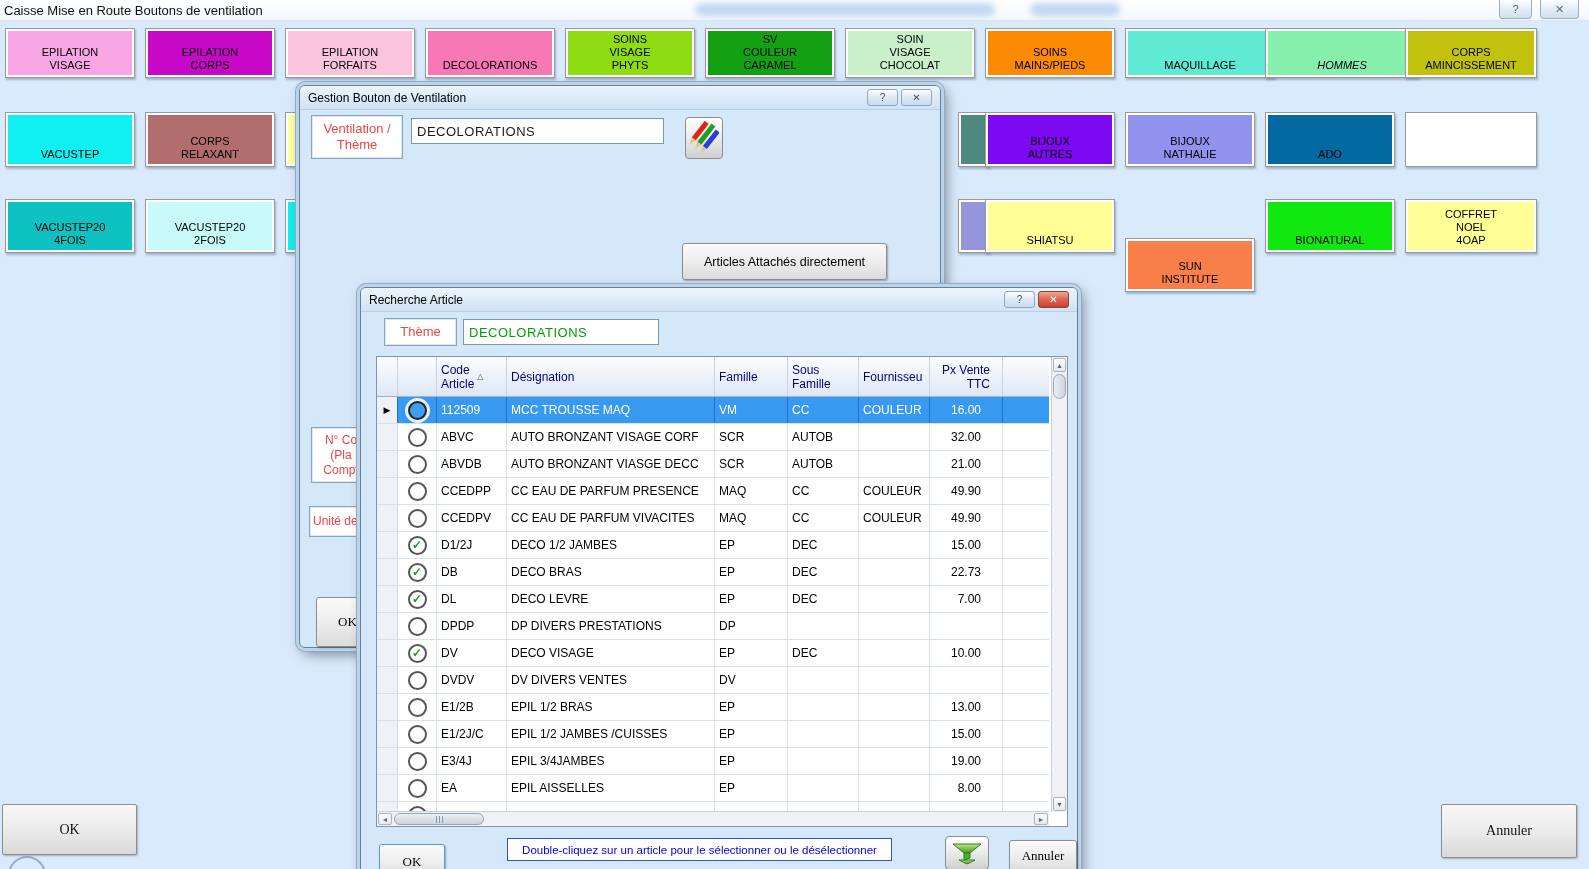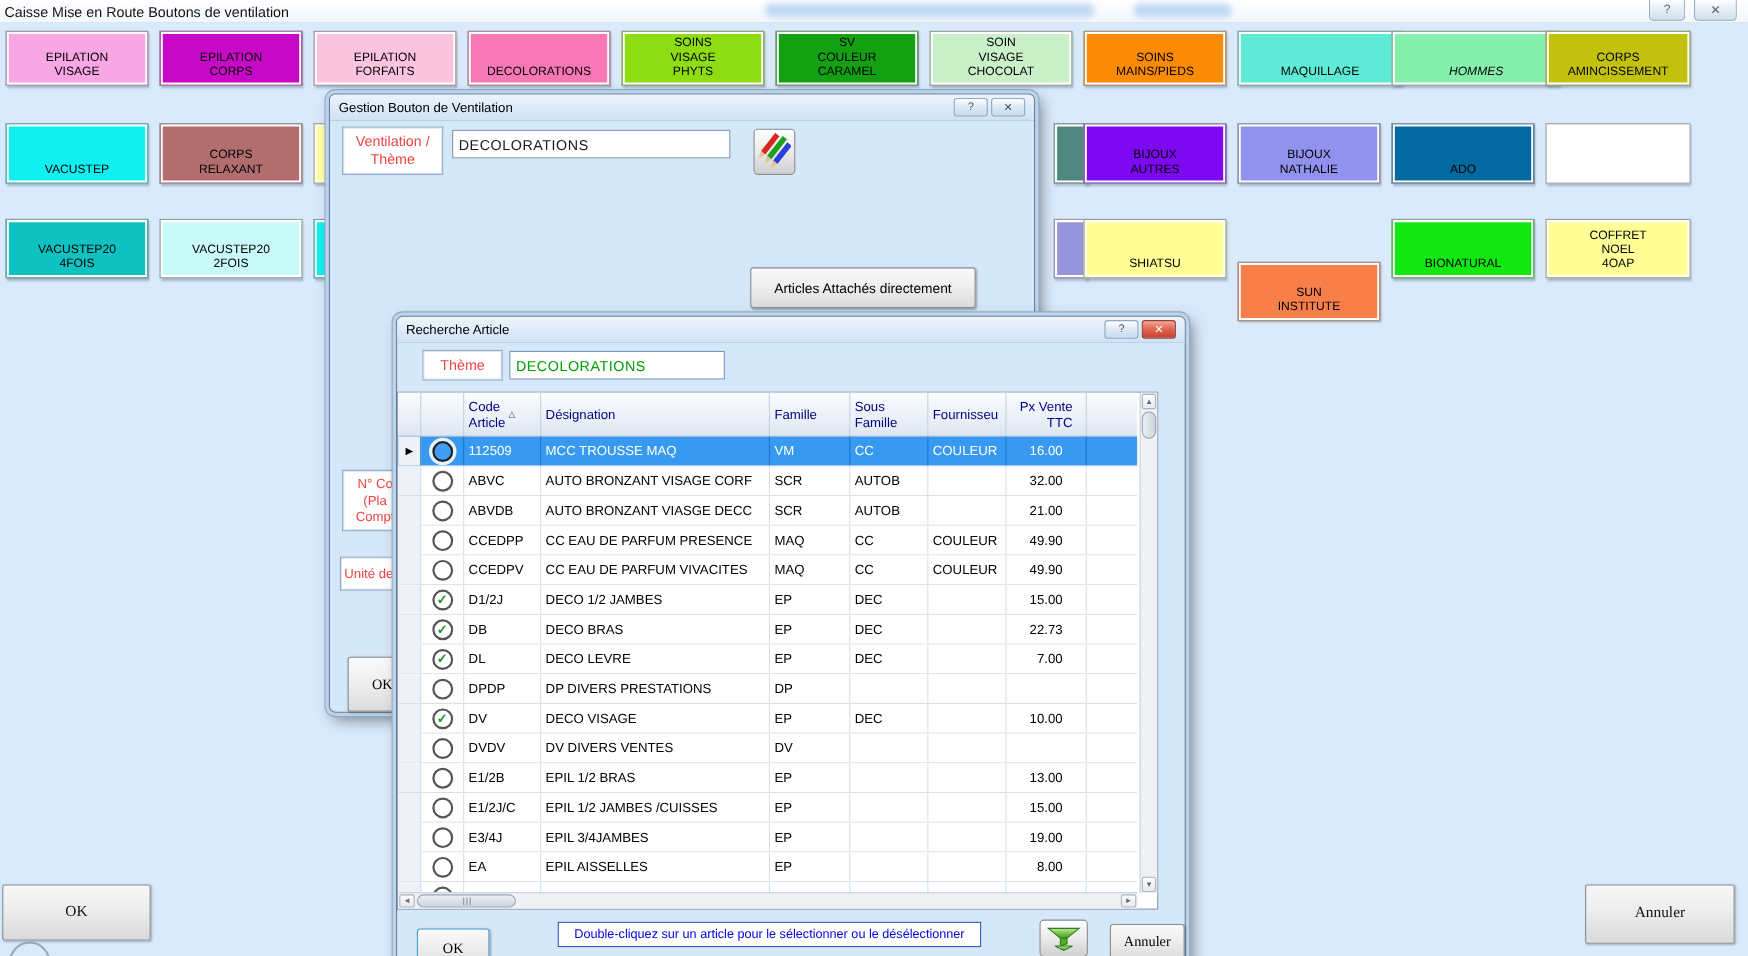--- a/index.html
+++ b/index.html
@@ -174,21 +174,21 @@
     <div class="dlg-titlebar">
       <span>Recherche Article</span>
       <div class="dlg-ctrls">
         <div class="glass-btn">?</div>
         <div class="glass-btn red">✕</div>
       </div>
     </div>
     <div class="blue-label" style="left:23px;top:30px;width:73px;height:28px">Thème</div>
     <input class="text-input green" style="left: 102px; top: 31px; width: 196px; height: 26px;" value="DECOLORATIONS">
 
-    <div class="table-wrap" style="left:0;top:68px;width:692px;height:471px">
+    <div class="table-wrap" style="left:15px;top:68px;width:692px;height:471px">
       <div class="grid">
         <div class="thead">
           <div class="th col-ind"></div>
           <div class="th col-chk"></div>
           <div class="th col-code">
               <span>Code
 Article</span>
               <span class="sort">△</span>
             </div>
           <div class="th col-des">

